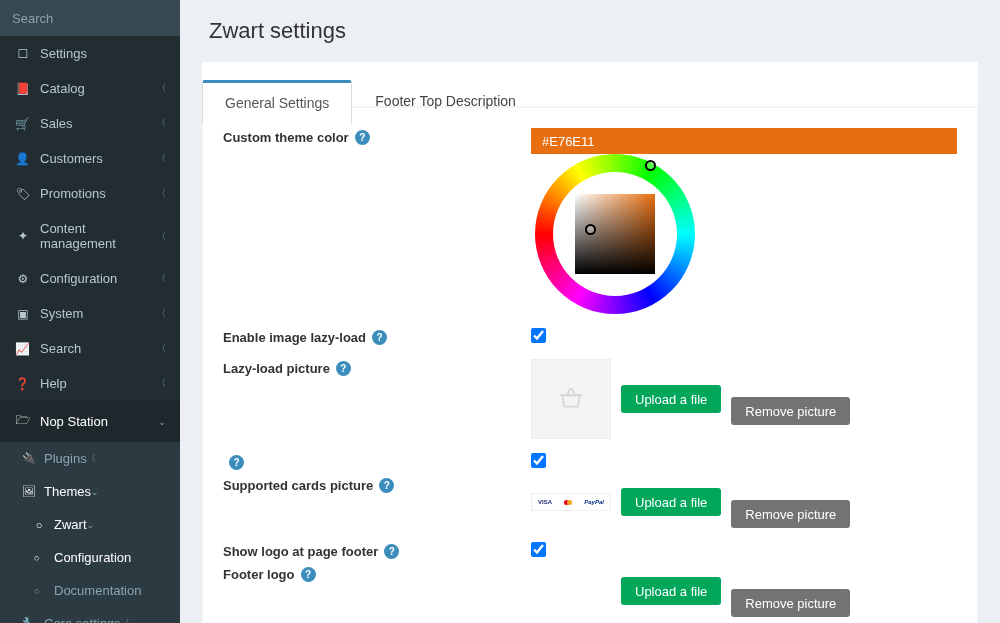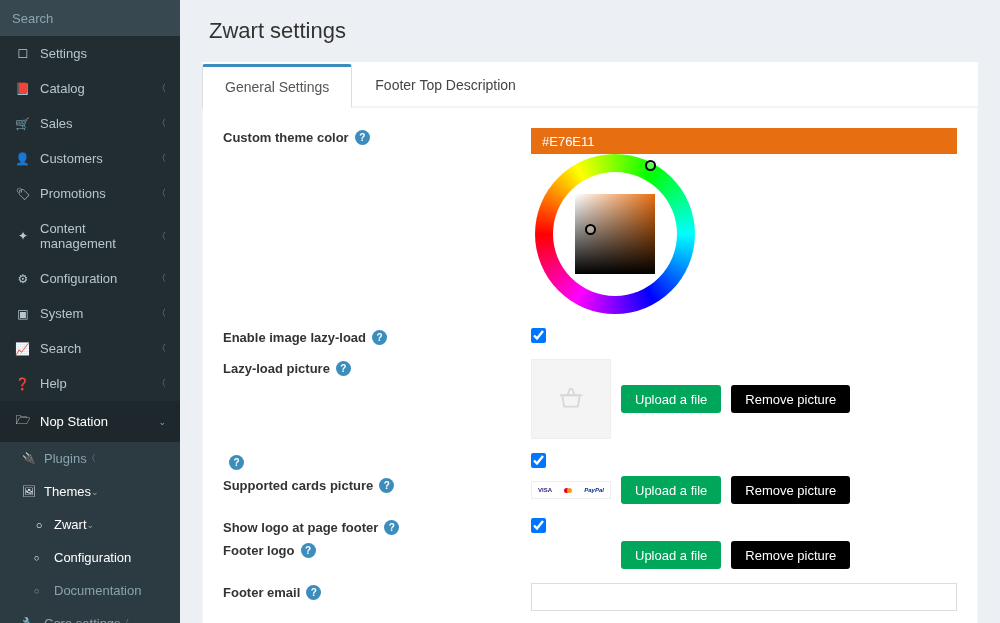--- a/index.html
+++ b/index.html
@@ -21,21 +21,21 @@
 .sub-item.open { color: #fff; }
 .subsub-item { display: flex; align-items: center; padding: 9px 14px 9px 34px; font-size: 13px; color: #8aa4af; cursor: pointer; background: #2c3b41; }
 .subsub-item .ico { width: 14px; margin-right: 6px; font-size: 9px; }
 .subsub-item.active { color: #fff; }
 
 
 .main { flex: 1; display: flex; flex-direction: column; overflow: hidden; }
 .title-bar { padding: 18px 29px; color: #333; font-size: 22px; }
 .tabs-wrap { padding: 0 22px; }
 .tabs { display: flex; background: #fff; border-bottom: 1px solid #f4f4f4; }
-.tab { padding: 12px 22px; font-size: 14px; color: #444; cursor: pointer; border: 1px solid transparent; position: relative; top: 2px; }
+.tab { padding: 12px 22px; font-size: 14px; color: #444; cursor: pointer; border: 1px solid transparent; position: relative; top: 18px; }
 .tab.active { border: 1px solid #ddd; border-top: 3px solid #3c8dbc; border-bottom-color: #fff; background: #fff; color: #555; border-top-left-radius: 3px; border-top-right-radius: 3px; }
 .content { flex: 1; overflow-y: auto; padding: 0 22px 30px; }
 .panel { background: #fff; border: 1px solid #f4f4f4; padding: 20px 20px; }
 
 .form-row { display: flex; align-items: flex-start; margin-bottom: 14px; }
 .form-row.compact { margin-bottom: 6px; }
 .form-label { width: 280px; text-align: right; font-weight: 700; color: #333; font-size: 13px; padding-right: 6px; padding-top: 2px; display: flex; align-items: center; justify-content: flex-start; }
 .help { display: inline-flex; width: 15px; height: 15px; border-radius: 50%; background: #3c8dbc; color: #fff; font-size: 10px; align-items: center; justify-content: center; margin-left: 6px; font-weight: 700; cursor: pointer; }
 .form-ctrl { flex: 1; padding-left: 28px; display: flex; align-items: center; gap: 10px; }
 .color-input { width: 100%; height: 26px; background: #e76e11; color: #fff; border: 1px solid #e76e11; padding: 0 10px; font-size: 13px; display: flex; align-items: center; }
@@ -43,21 +43,21 @@
 .hue-ring { width: 160px; height: 160px; border-radius: 50%; background: conic-gradient(from -90deg, #f00, #ff0, #0f0, #0ff, #00f, #f0f, #f00); position: relative; }
 .hue-mask { position: absolute; top: 18px; left: 18px; width: 124px; height: 124px; border-radius: 50%; background: #fff; }
 .sat-box { position: absolute; top: 40px; left: 40px; width: 80px; height: 80px; background: linear-gradient(to bottom, transparent, #000), linear-gradient(to right, #fff, #e76e11); }
 .picker-dot { position: absolute; width: 11px; height: 11px; border: 2px solid #000; border-radius: 50%; background: rgba(255,255,255,.3); }
 .picker-dot.ring { top: 6px; left: 110px; }
 .picker-dot.box { top: 70px; left: 50px; }
 .checkbox { width: 15px; height: 15px; }
 .thumb-box { width: 80px; height: 80px; background: #f4f4f4; border: 1px solid #eee; display: flex; align-items: center; justify-content: center; color: #d0d0d0; font-size: 28px; }
 .btn { height: 28px; padding: 0 14px; border: none; border-radius: 3px; color: #fff; font-size: 13px; cursor: pointer; }
 .btn-green { background: #00a65a; }
-.btn-red { background: #000000; }
+.btn-red { background: #737373; margin-top: 24px; }
 .cards-img { width: 80px; height: 18px; border: 1px solid #eee; display: flex; align-items: center; justify-content: space-around; font-size: 6px; color: #555; background: #fff; }
 .text-input { flex: 1; height: 28px; border: 1px solid #ddd; padding: 0 8px; font-size: 13px; }
 </style>
 </head>
 <body>
 
 <div class="app">
   <aside class="sidebar">
     <div class="search-wrap">
       <input class="search-input" placeholder="Search" style="">

